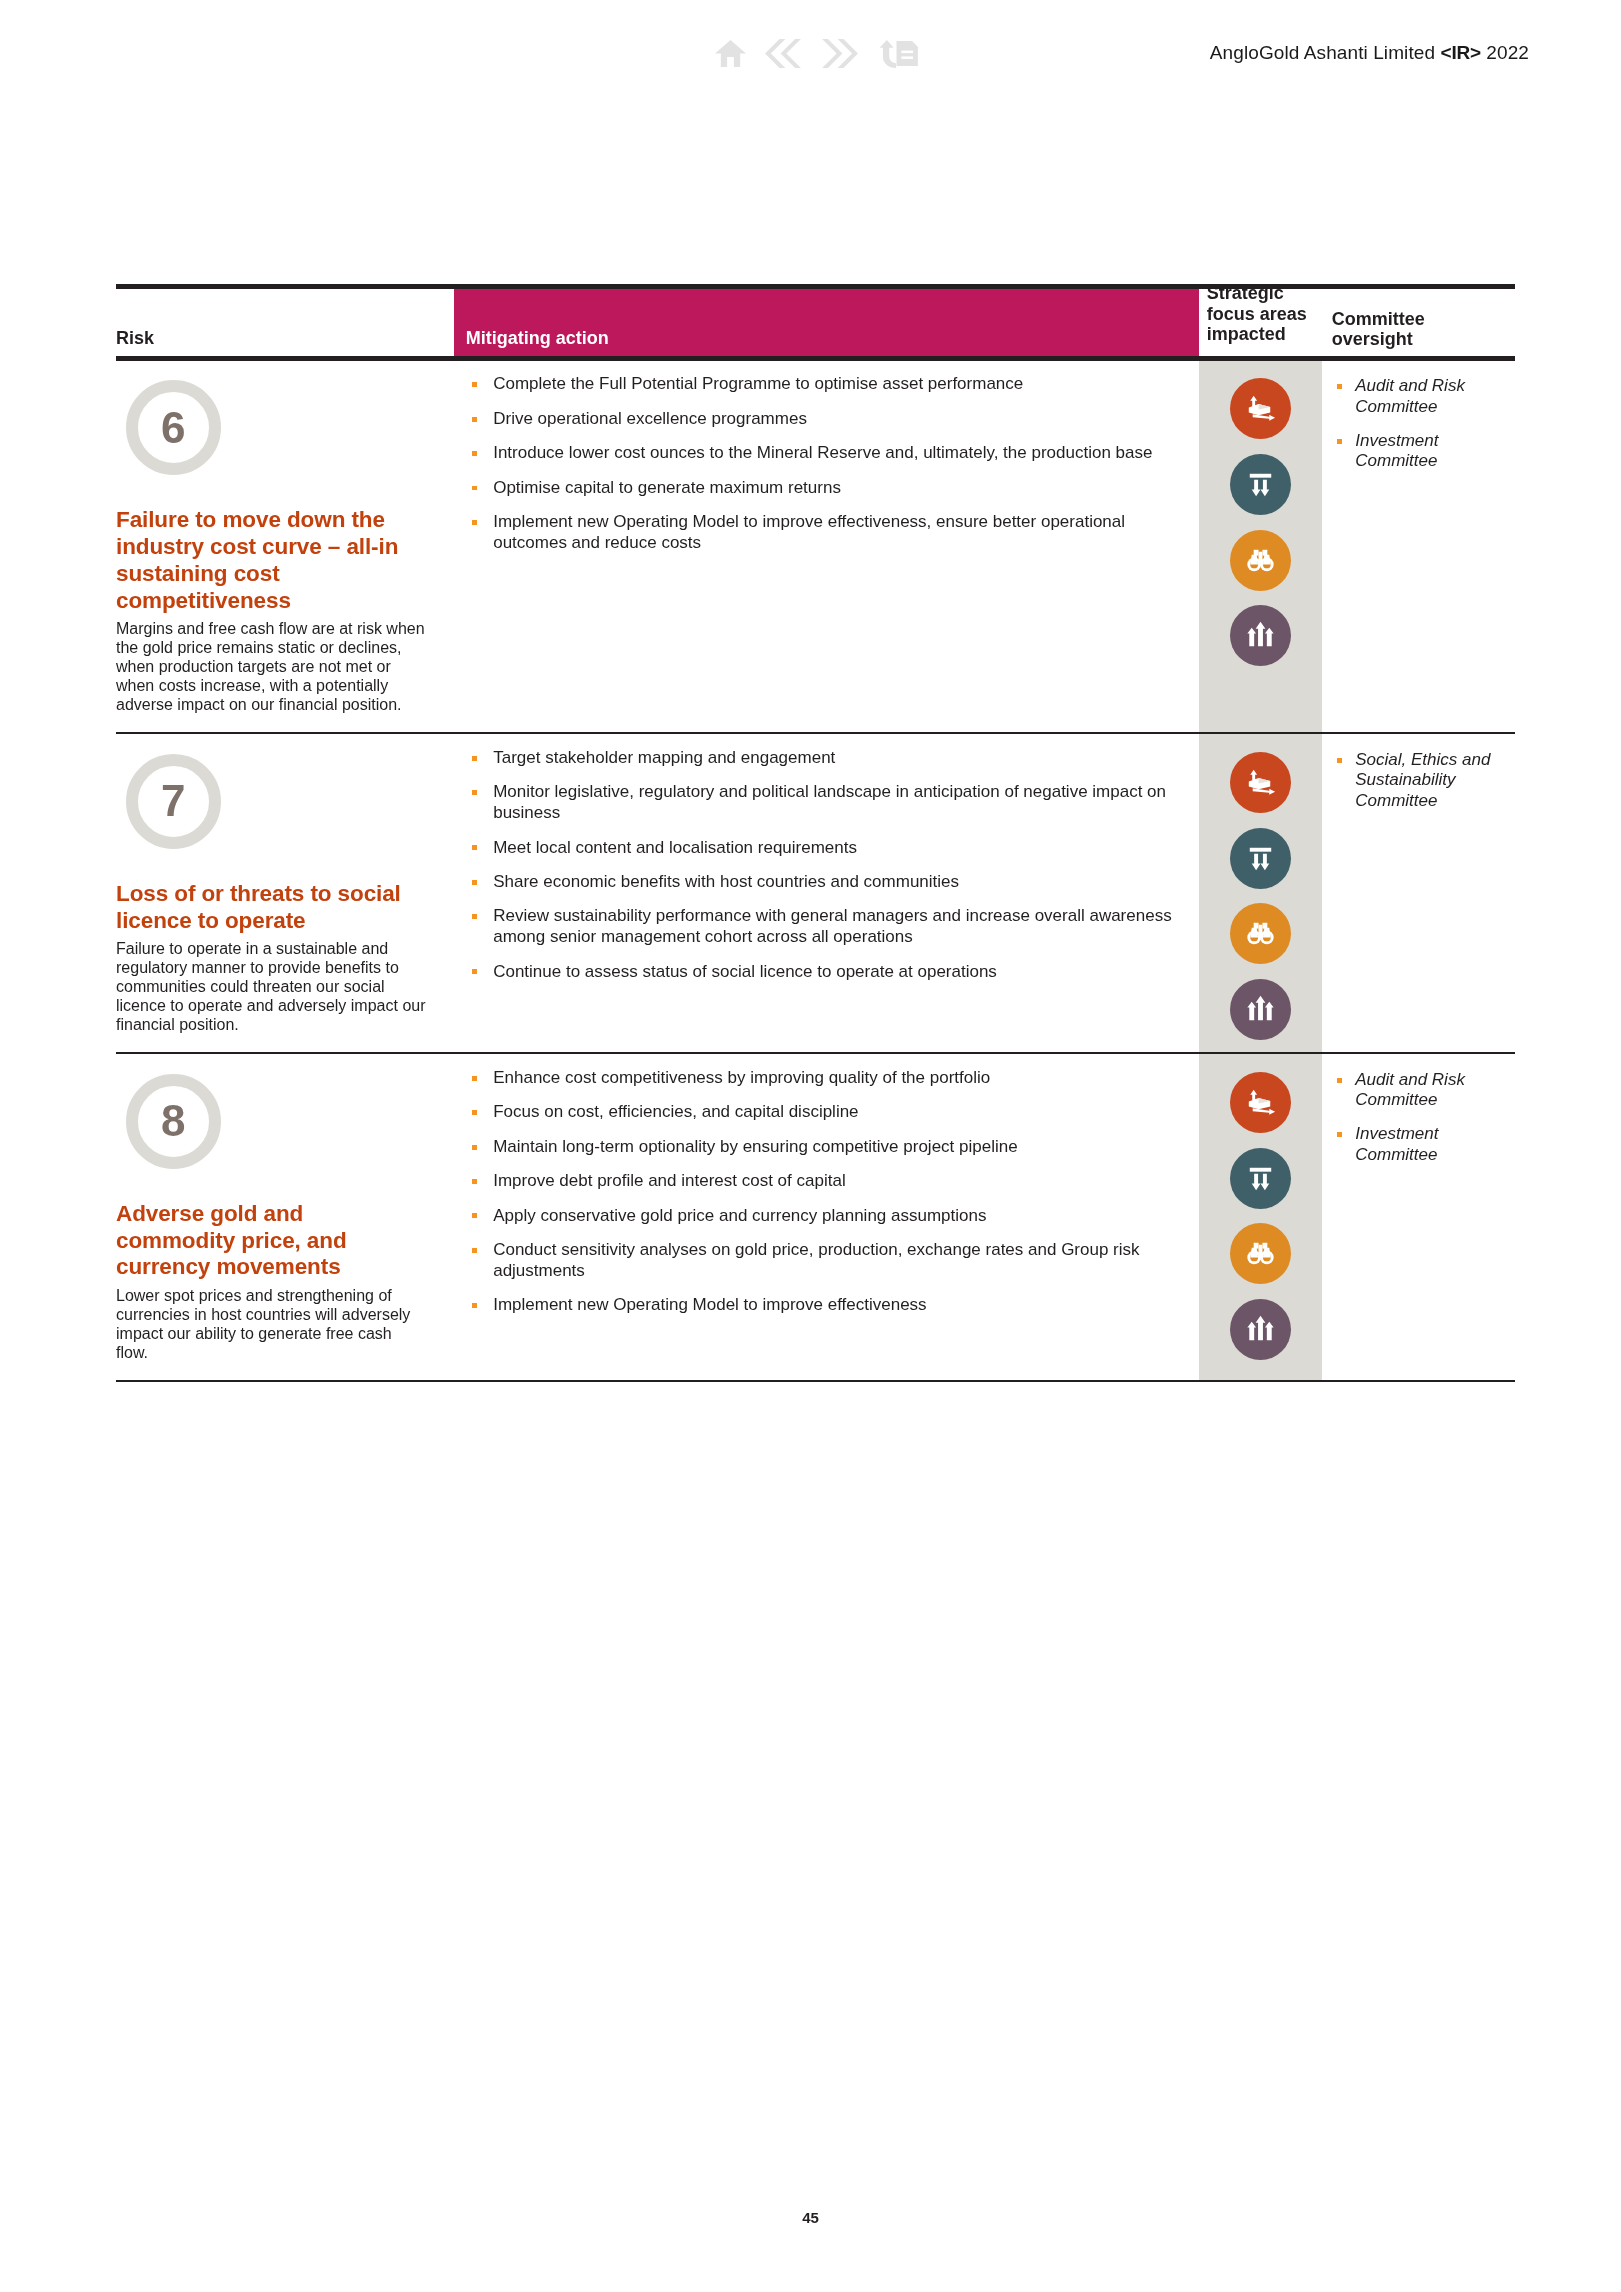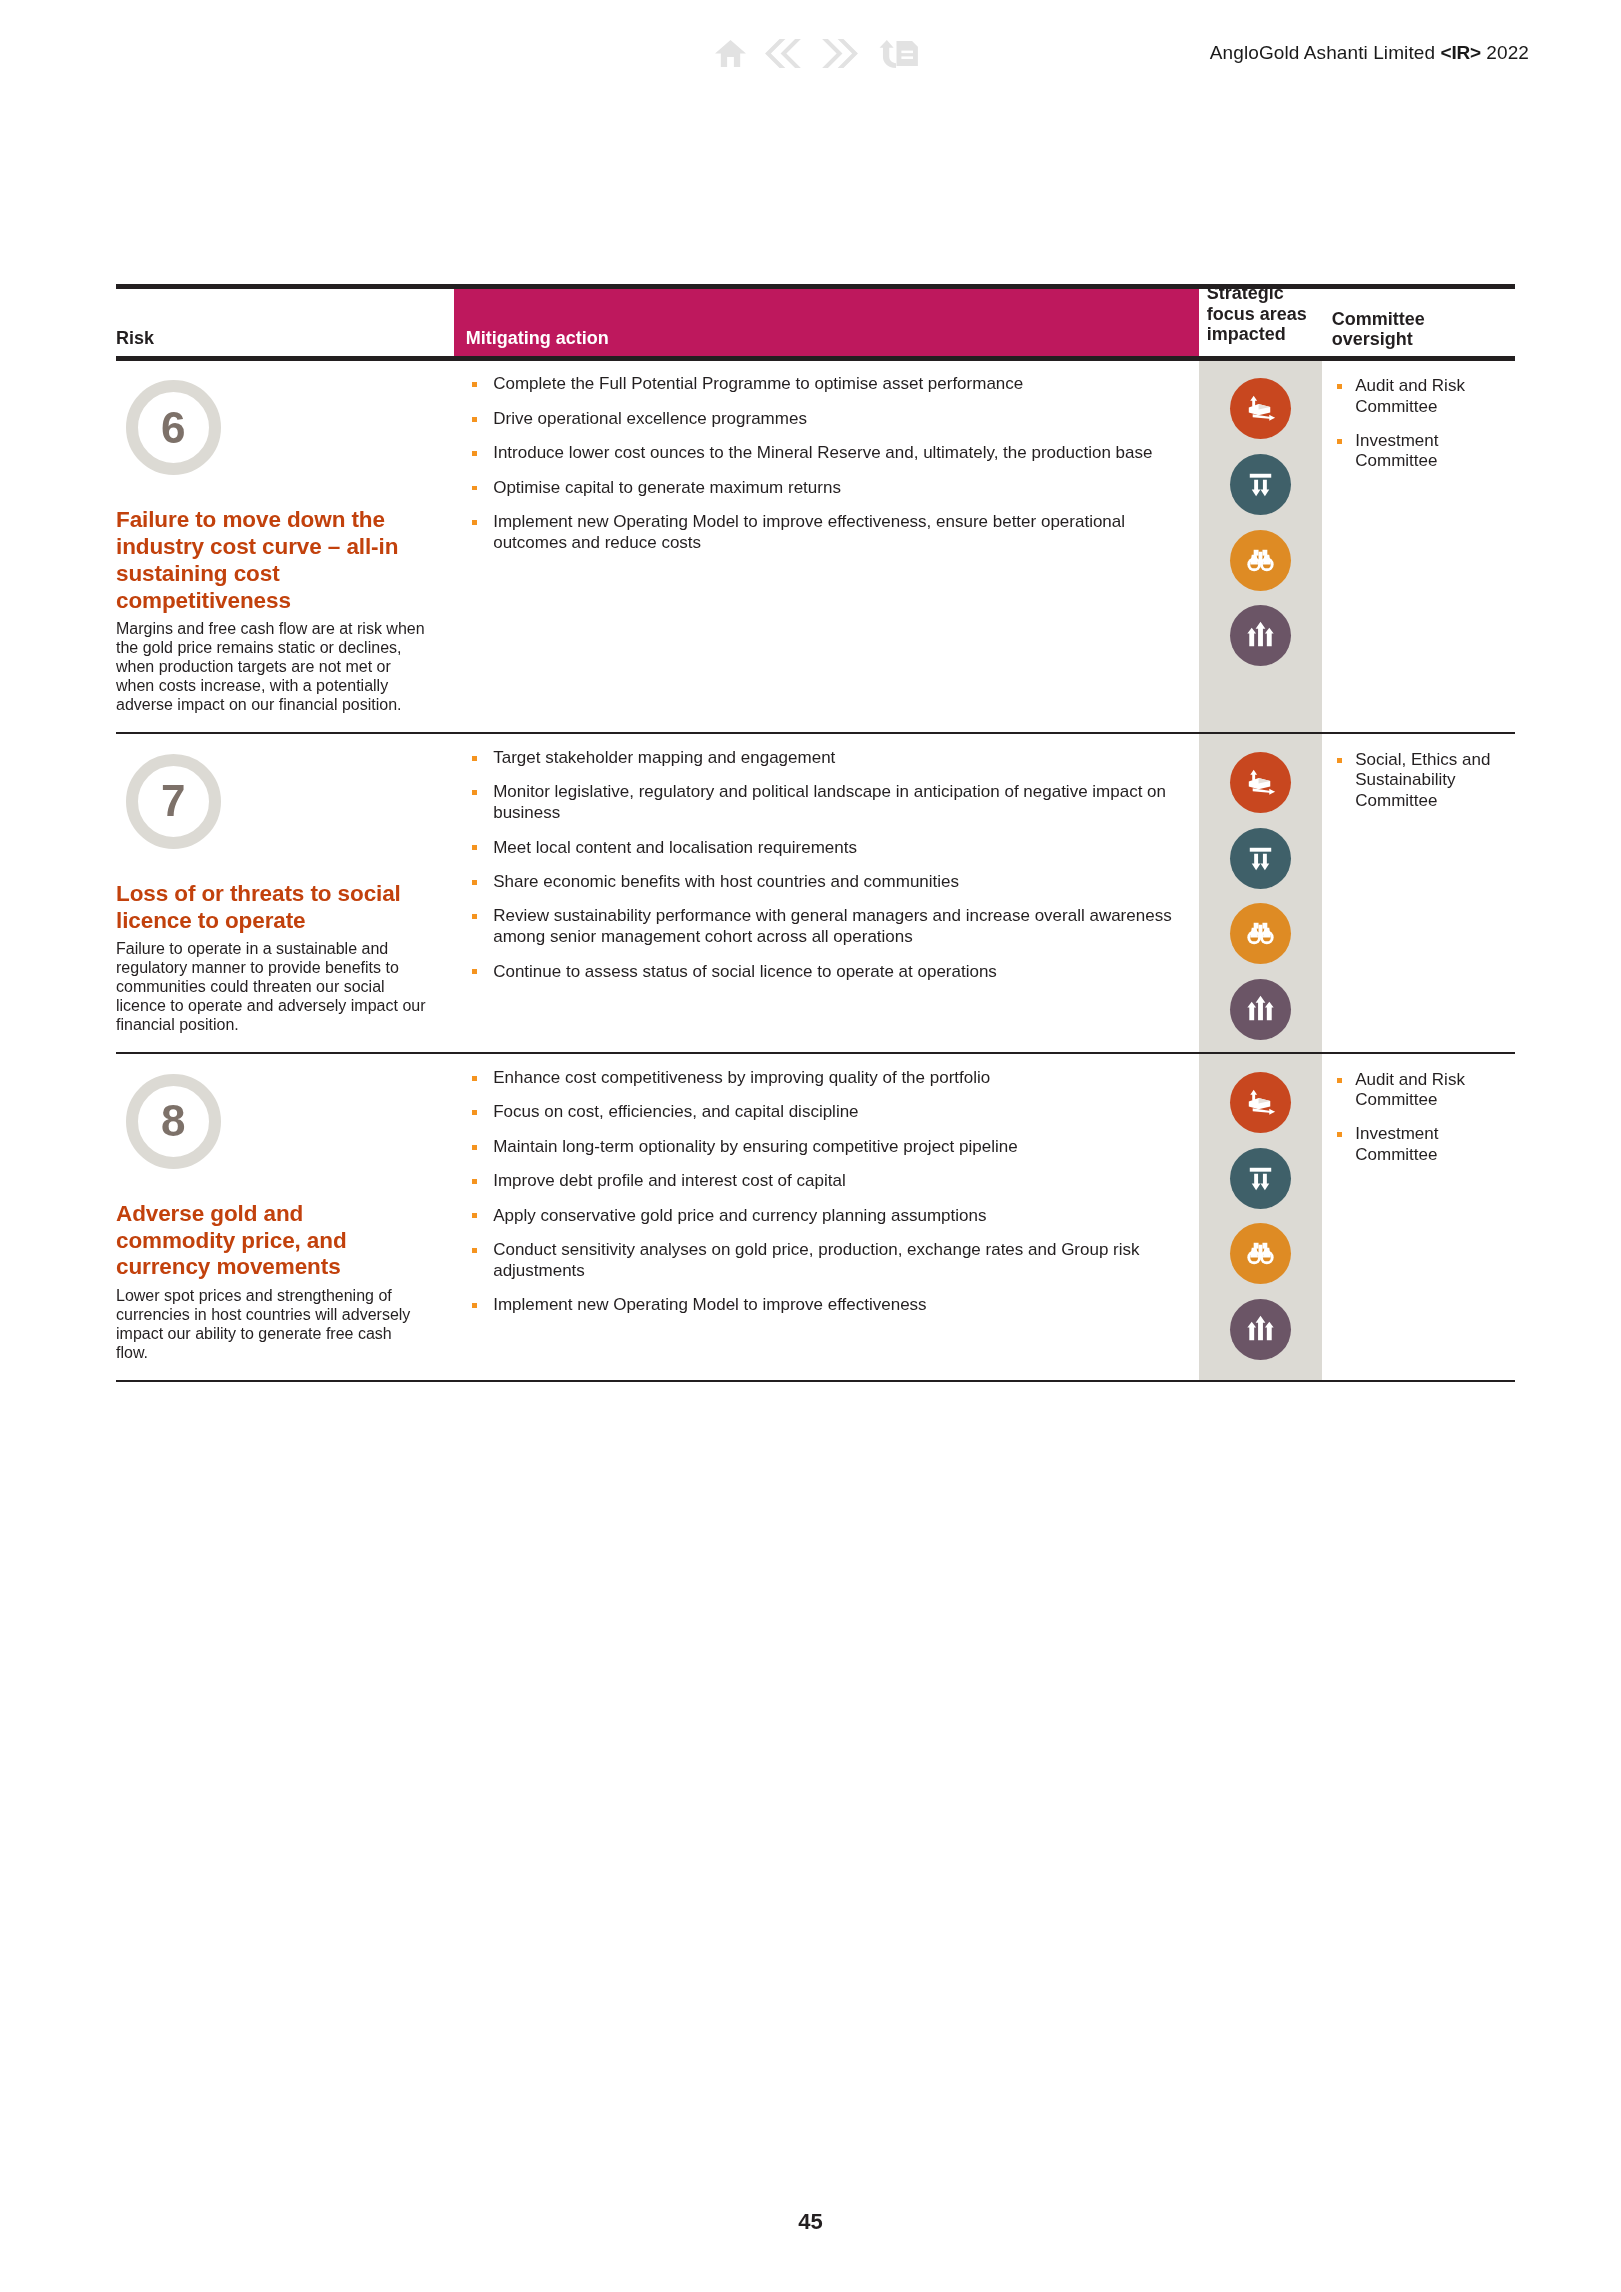--- a/index.html
+++ b/index.html
@@ -222,20 +222,21 @@
   .focus-icon svg { display: block; }
 
   
   .cell-committee {
     padding: 15.7px 5.9px 13.7px 13.7px;
   }
   ul.cbullets {
     list-style: none;
     margin: 0;
     padding: 0;
+    font-style: italic;
   }
   ul.cbullets li {
     position: relative;
     padding-left: 19.6px;
     margin-bottom: 13.7px;
     font-size: 17px;
     line-height: 1.2;
     color: #231f20;
   }
   ul.cbullets li:last-child { margin-bottom: 0; }
@@ -249,21 +250,21 @@
     background: #F5941F;
   }
 
   
   .page-number {
     position: absolute;
     left: 0;
     right: 0;
     top: 2209px;
     text-align: center;
-    font-size: 22px;
+    font-size: 15px;
     font-weight: bold;
     color: #231f20;
   }
 </style>
 </head>
 <body>
 
 <div class="page-header">
   <div class="nav-icons">
     <span>

